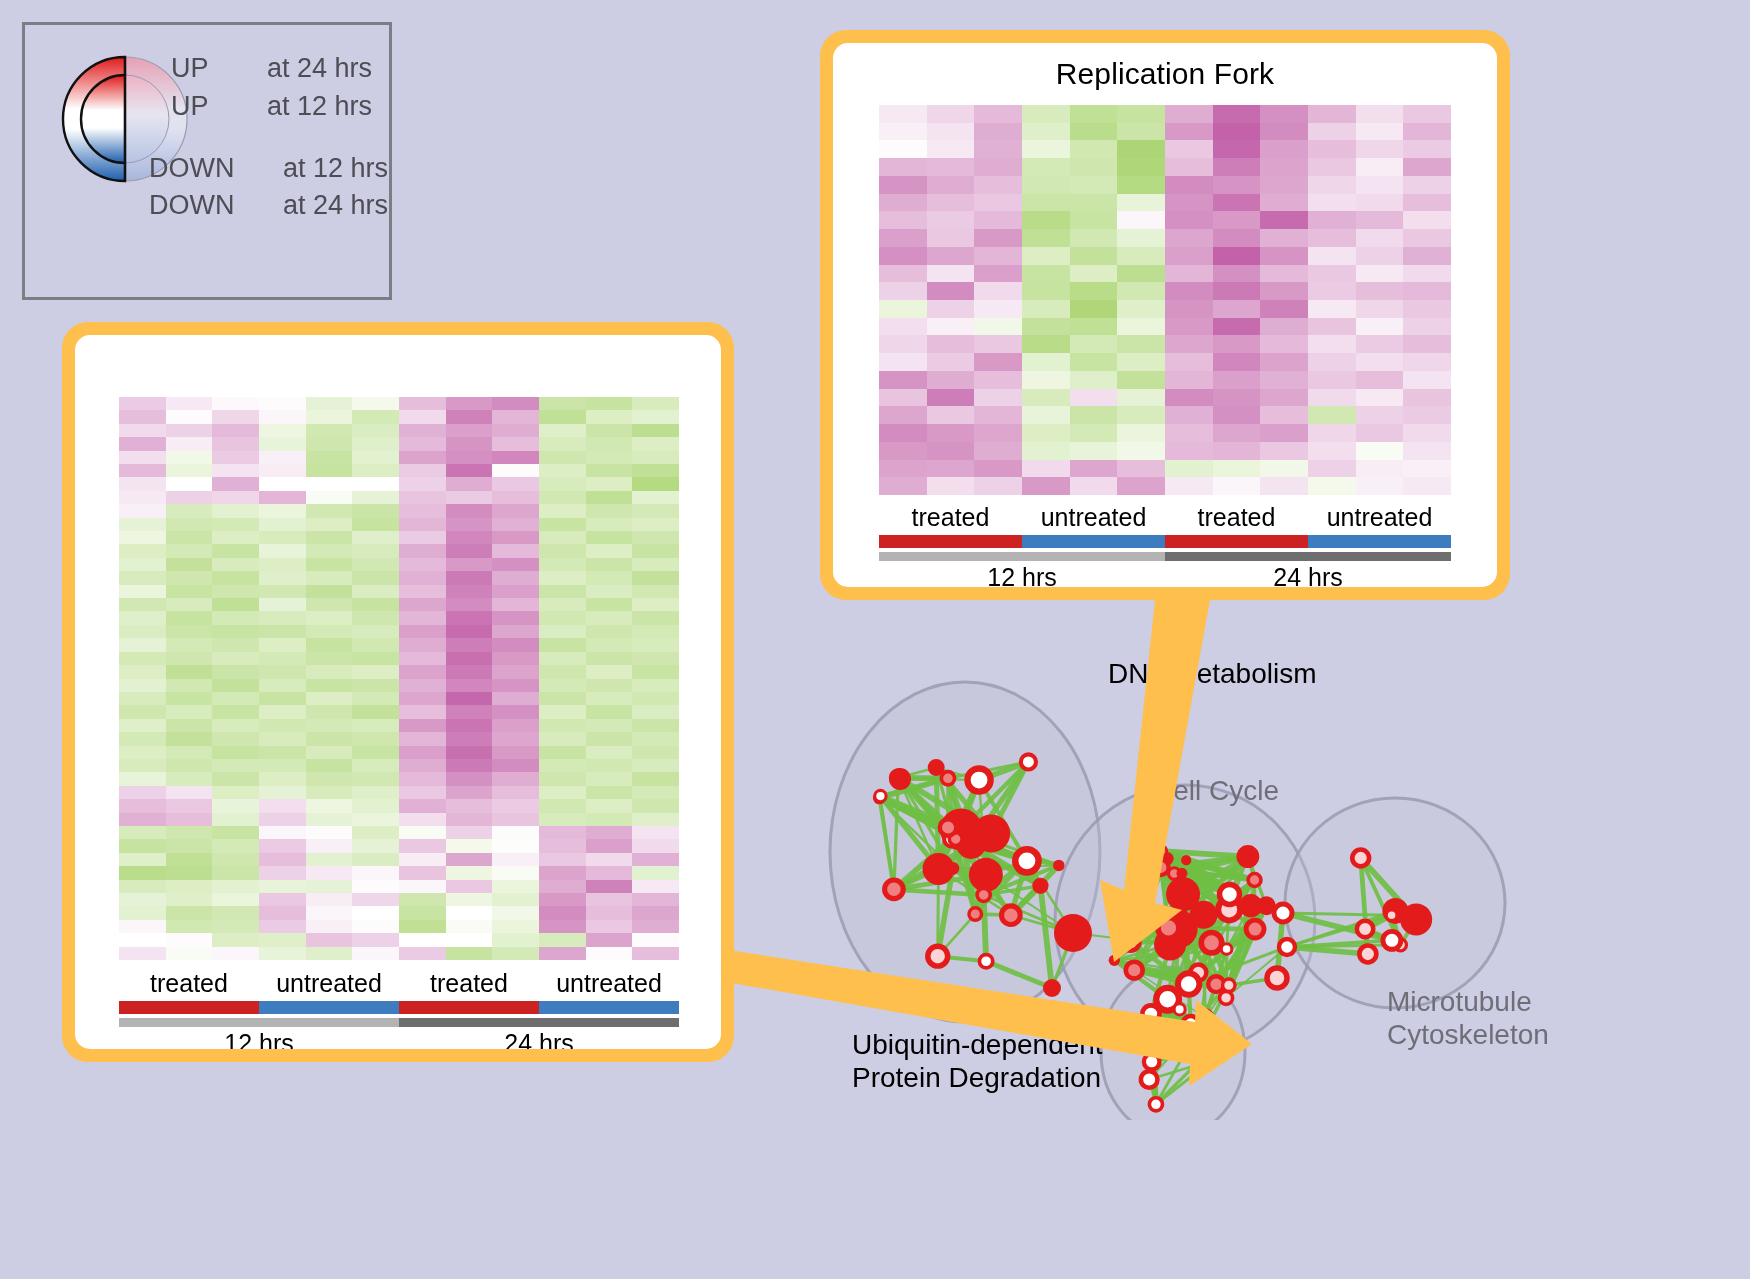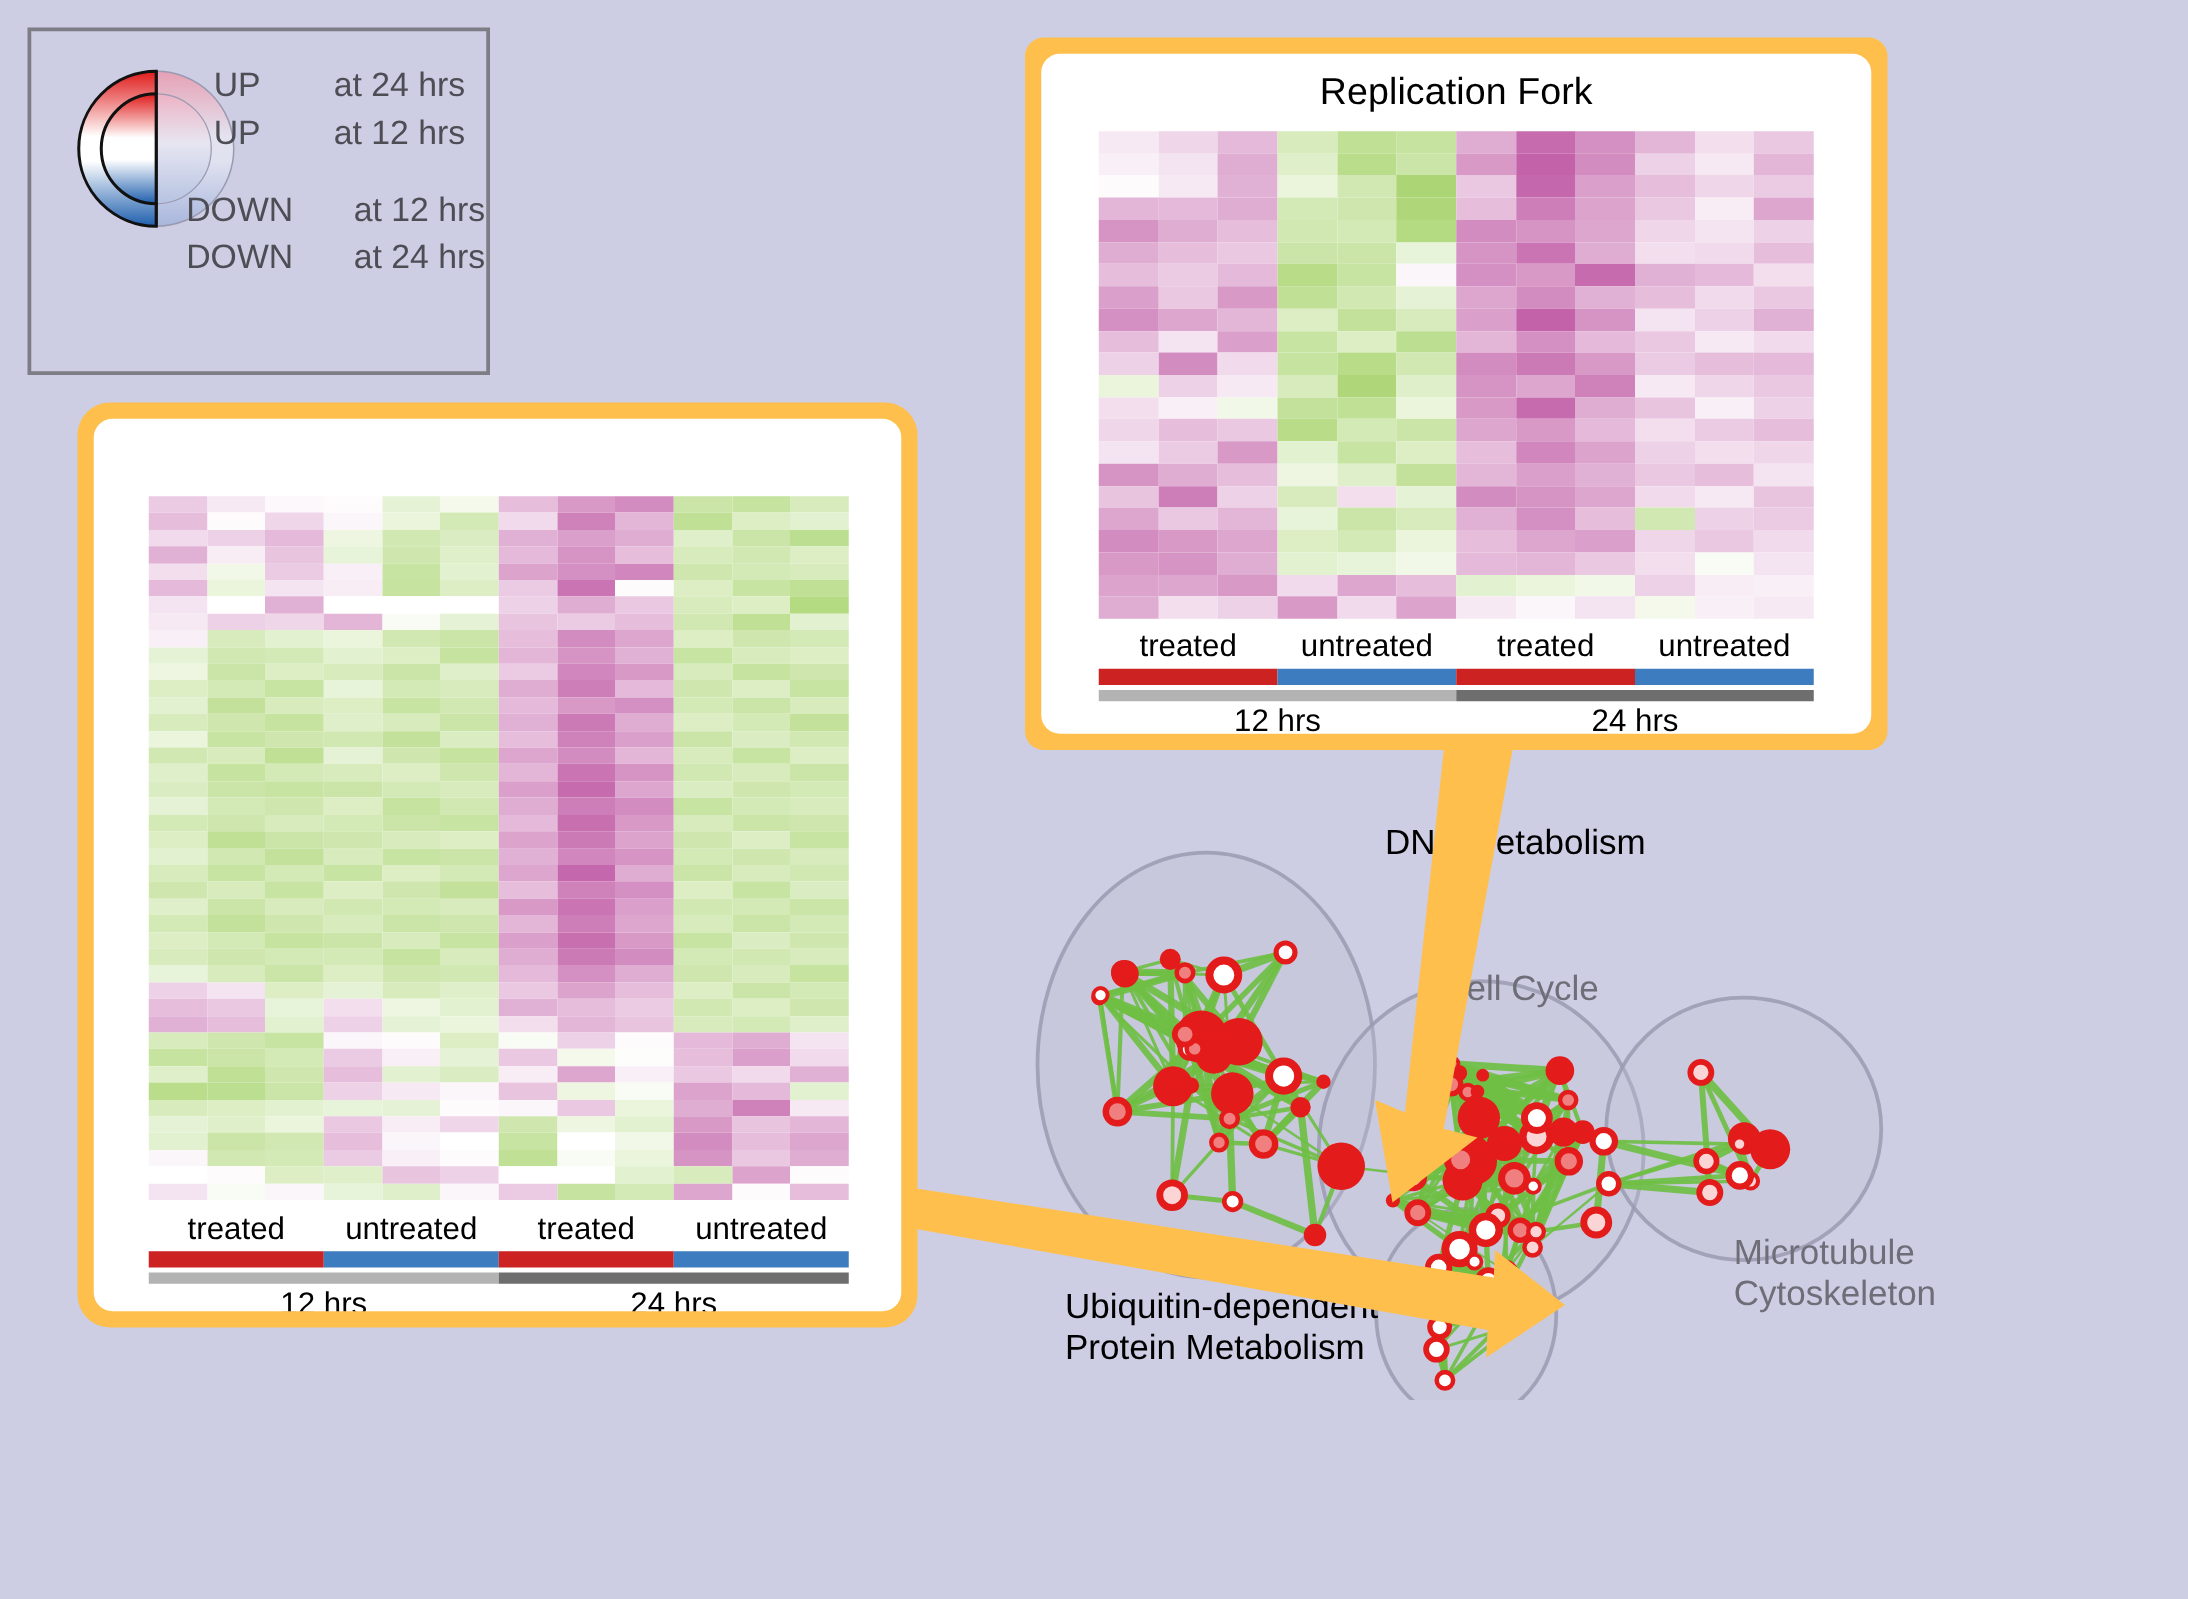--- a/index.html
+++ b/index.html
@@ -40,21 +40,21 @@
   
   #legend-panel{left:440px;top:45px;width:302px;height:188px;}
   #legend-panel .panel-inner{padding:14px 0 0 0;}
   .legend-head{font-size:29px;color:#000;text-align:center;line-height:1.12;}
   .legend-rows{margin-top:4px;padding-left:86px;}
   .legend-row{display:flex;align-items:center;gap:14px;margin-top:2px;}
   .swatch{width:25px;height:25px;border:2px solid #555;box-sizing:border-box;display:block;}
   .legend-lbl{font-size:29px;color:#000;line-height:1;}
 
   
-  #rep-panel{left:820px;top:30px;width:690px;height:570px;border-radius:15px;}
+  #rep-panel{left:820px;top:30px;width:690px;height:570px;}
   #apc-panel{left:62px;top:322px;width:672px;height:740px;}
 
   .hm-wrap{position:absolute;}
   .hm{display:grid;width:100%;}
   .hm i{display:block;}
 
   .axis{position:absolute;}
   .axis-labels{display:grid;grid-template-columns:repeat(4,1fr);}
   .axis-labels span{text-align:center;font-size:25px;color:#000;}
   .bar-row{display:grid;grid-template-columns:repeat(4,1fr);height:13px;margin-top:3px;}
@@ -1398,21 +1398,21 @@
         <circle cx="487" cy="358" r="10" fill="#fbd5d5" stroke="#e41b1b" stroke-width="5.5"></circle>
       </svg>
     <div class="net-label" id="lbl-dna" style="left:318px;top:38px;">DNA Metabolism</div>
     <div class="net-label" id="lbl-cell" style="left:363px;top:155px;">Cell Cycle</div>
     <div class="net-label" id="lbl-micro" style="left:597px;top:365px;">
       <div>Microtubule</div>
       <div>Cytoskeleton</div>
     </div>
     <div class="net-label" id="lbl-ubiq" style="left:62px;top:408px;">
       <div>Ubiquitin-dependent</div>
-      <div>Protein Metabolism</div>
+      <div>Protein Degradation</div>
     </div>
   </div>
 
   <svg class="arrow-svg" width="1750" height="1279">
 
     <polygon points="1155,600 1210,600 1155,903 1182,910 1114,962 1100,880 1124,890" fill="#ffbf4d"></polygon>
 
     <polygon points="728,950 1195,1022 1196,1000 1252,1044 1189,1086 1190,1064 726,982" fill="#ffbf4d"></polygon>
   </svg>
 

